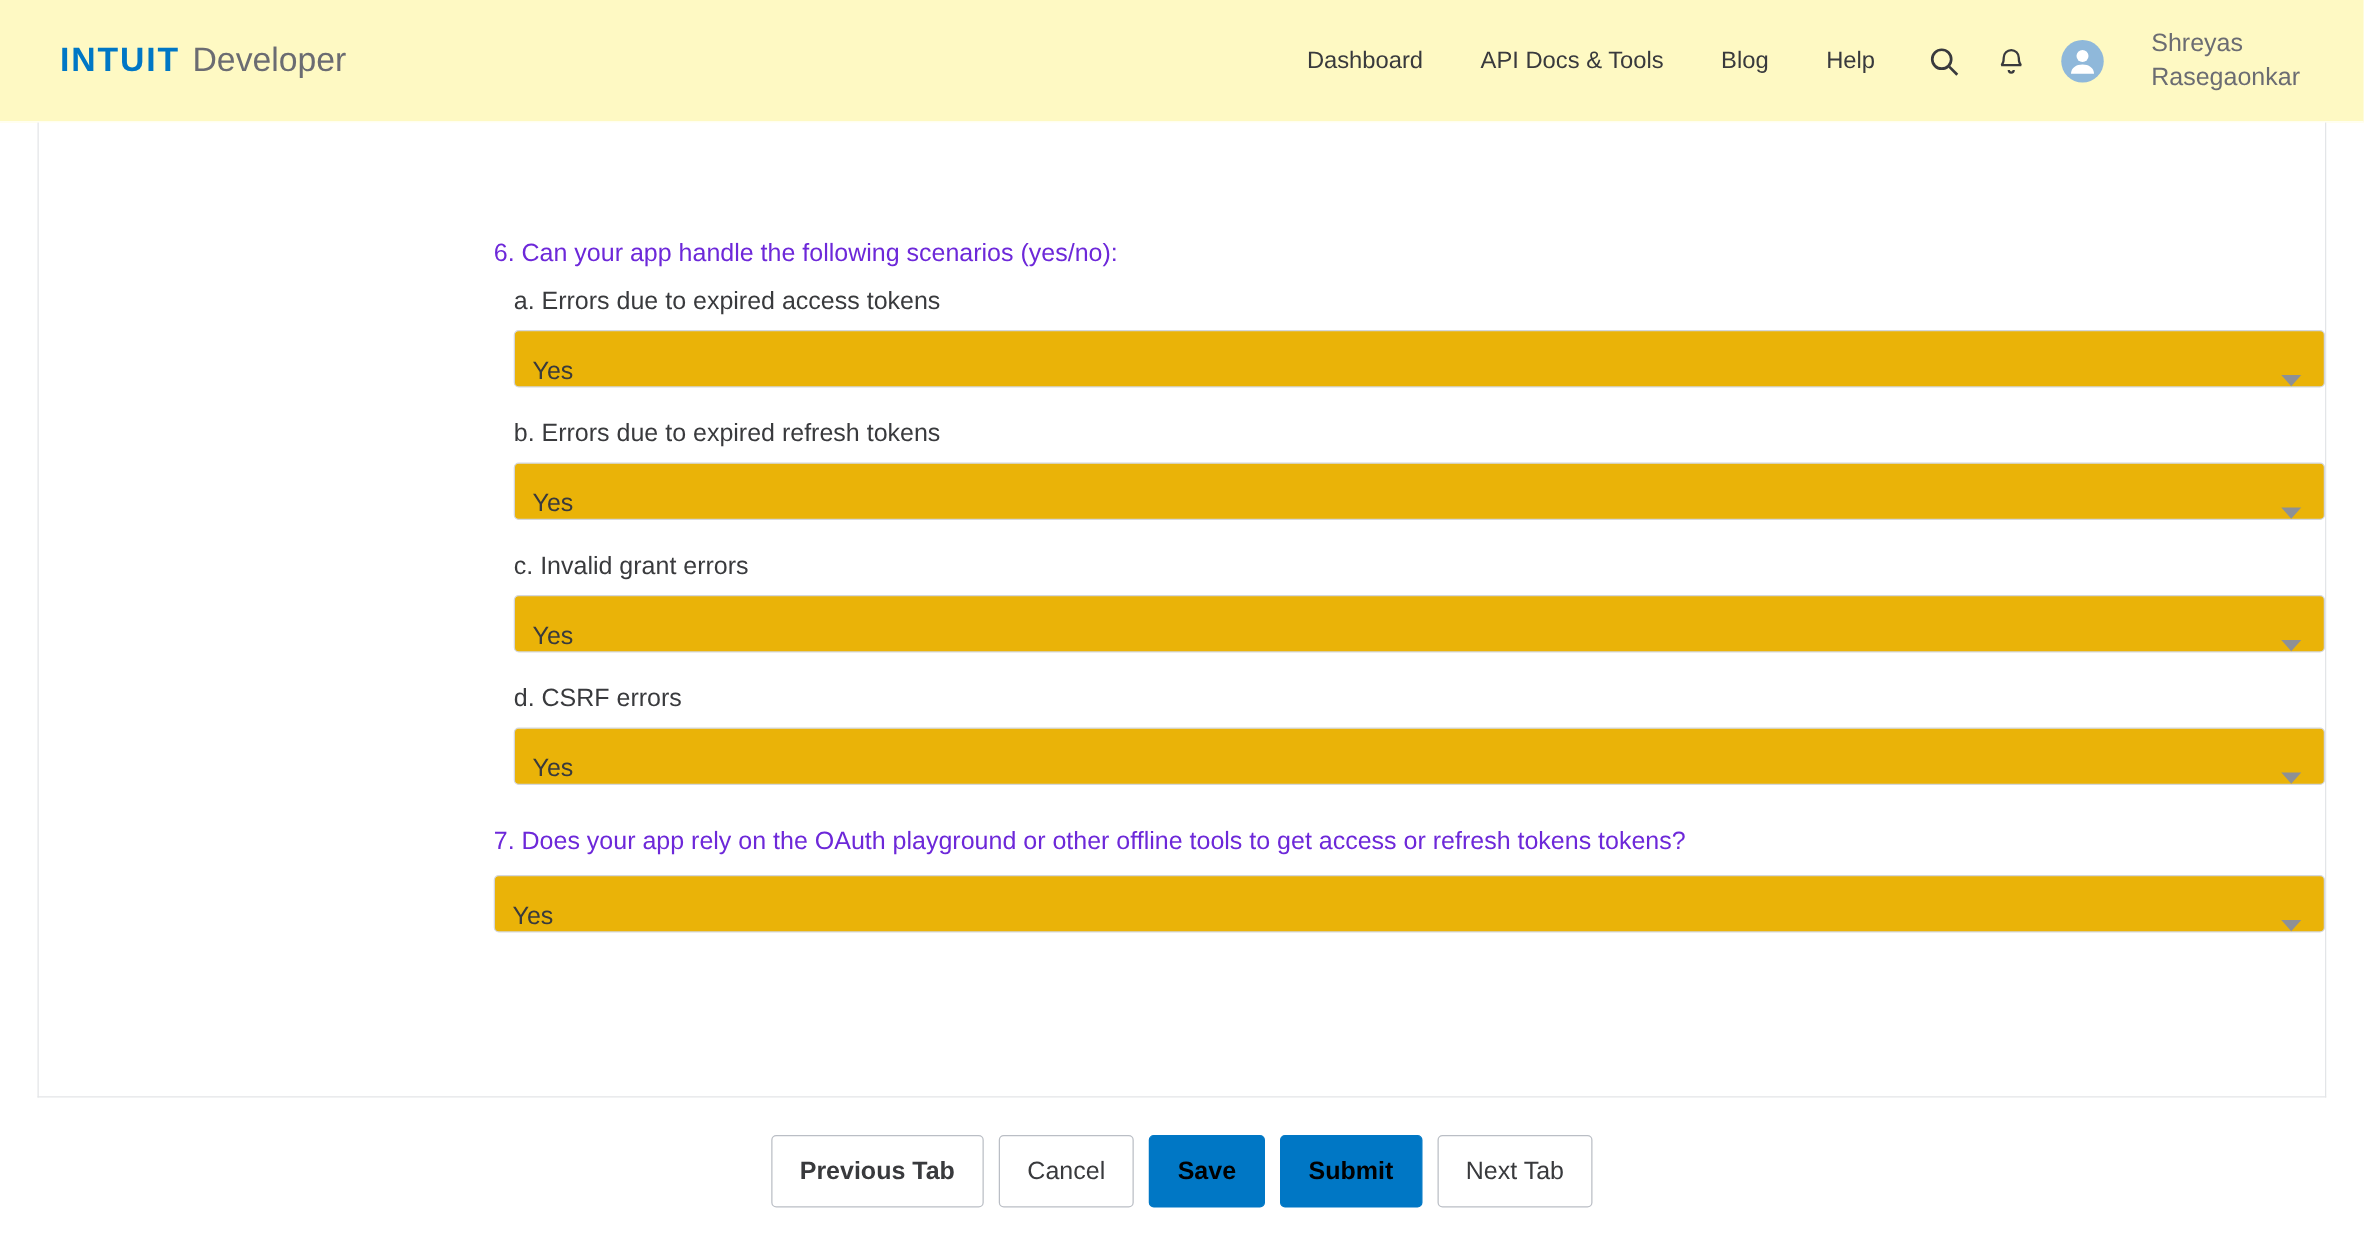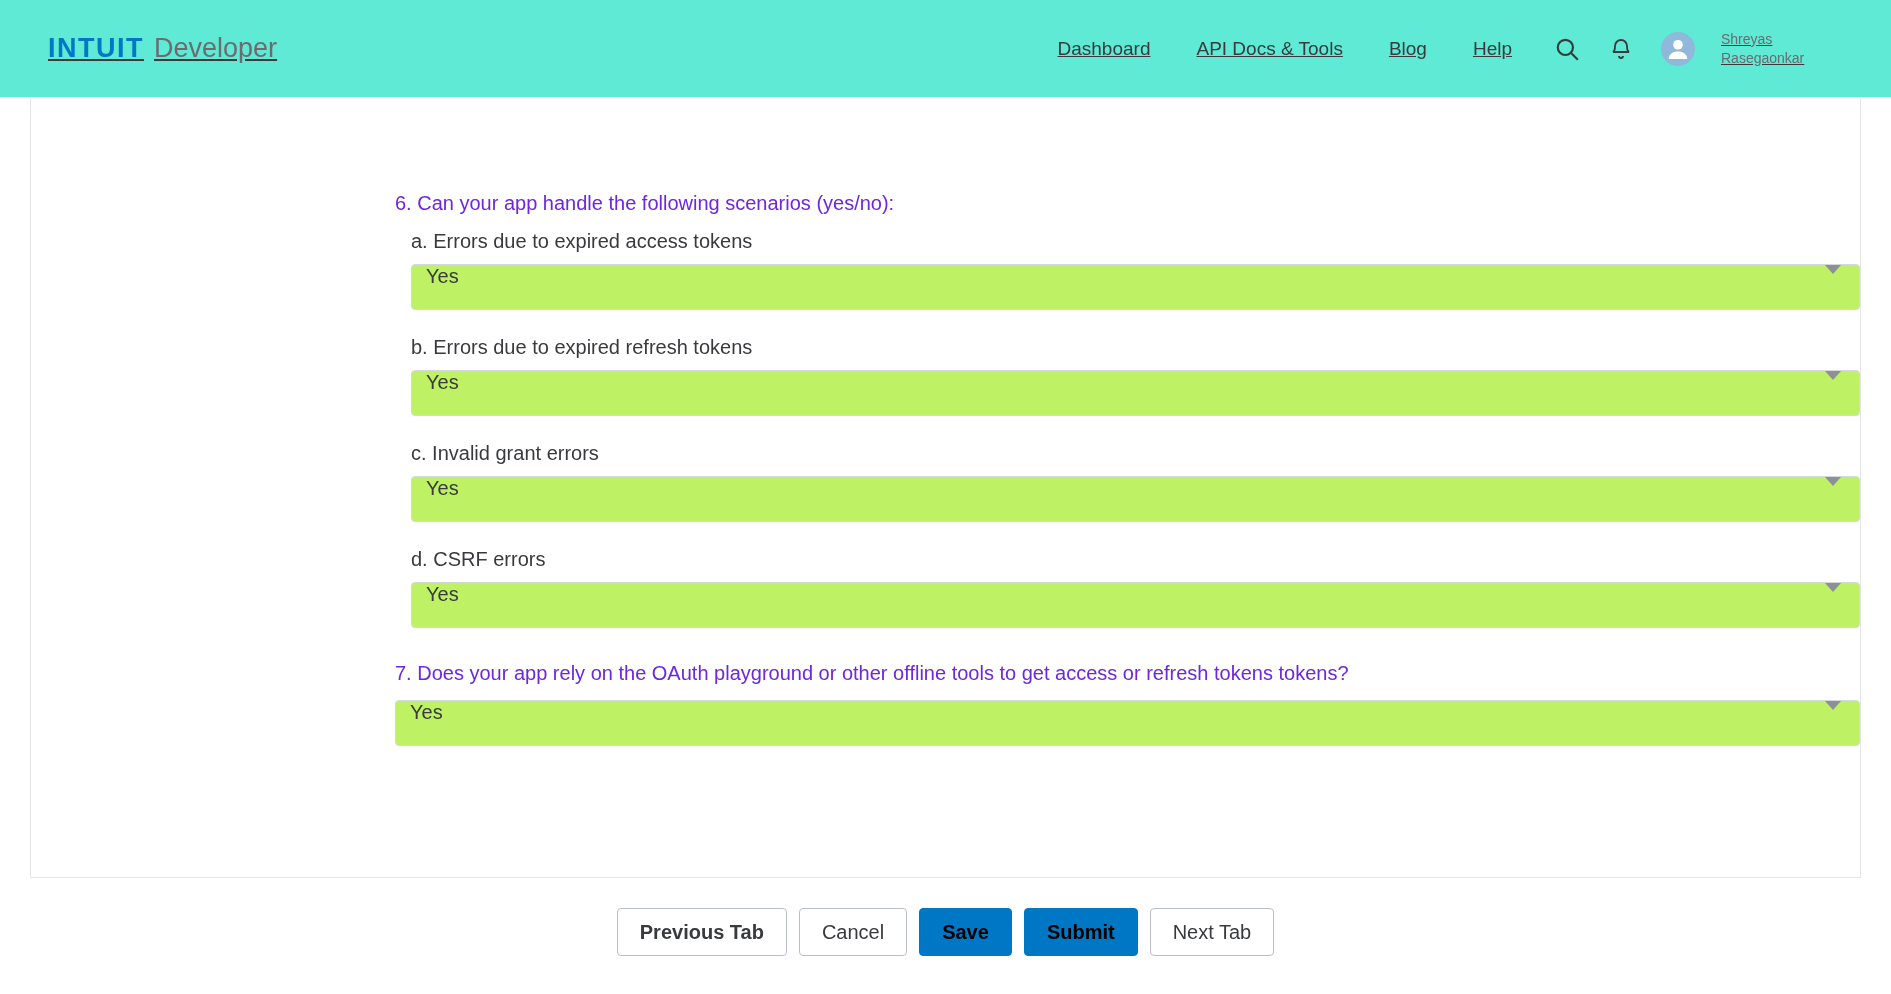--- a/index.html
+++ b/index.html
@@ -8,27 +8,26 @@
     height: 994px;
     background: #ffffff;
     font-family: "Liberation Sans", sans-serif;
     color: #393a3d;
     overflow: hidden;
   }
 
   
   .header {
     height: 98px;
-    background: #5eead4;
+    background: #fef9c3;
     display: flex;
     align-items: center;
     padding: 0 40px 0 48px;
     border-bottom: 1px solid #ffffff;
     position: relative;
-    text-decoration: underline;
   }
   .logo {
     display: flex;
     align-items: baseline;
     gap: 10px;
     font-size: 29px;
   }
   .logo-intuit {
     font-weight: bold;
     color: #0077c5;
@@ -66,24 +65,24 @@
     width: 34px;
     height: 34px;
     border-radius: 50%;
     background: #8fb8da;
     display: flex;
     align-items: center;
     justify-content: center;
     margin-left: 18px;
   }
   .user-name {
-    font-size: 14px;
+    font-size: 20px;
     color: #6b6c72;
     line-height: 1.35;
-    margin-left: 26px;
+    margin-left: 38px;
     width: 130px;
     text-align: left;
   }
 
   
   .card-wrap {
     position: relative;
     padding: 0 30px;
   }
   .card {
@@ -110,23 +109,23 @@
     margin: 12px 0 11px 16px;
   }
   .field-indent {
     margin-left: 16px;
   }
   .select-box {
     width: 1465px;
     height: 46px;
     border: 1px solid #d4d7dc;
     border-radius: 4px;
-    background: #bef264;
-    display: flex;
-    align-items: flex-start;
+    background: #eab308;
+    display: flex;
+    align-items: flex-end;
     padding: 0 14px;
     font-size: 20px;
     color: #393a3d;
     position: relative;
     margin-bottom: 26px;
     cursor: pointer;
   }
   .select-box.indent { width: 1449px; }
   .caret {
     position: absolute;
@@ -140,21 +139,21 @@
 
   
   .footer {
     display: flex;
     justify-content: center;
     align-items: center;
     gap: 12px;
     padding-top: 30px;
   }
   .btn {
-    height: 48px;
+    height: 58px;
     border-radius: 4px;
     font-size: 20px;
     display: flex;
     align-items: center;
     justify-content: center;
     cursor: pointer;
     padding: 0 22px;
     border: 1px solid #babec5;
     background: #fff;
     color: #393a3d;

